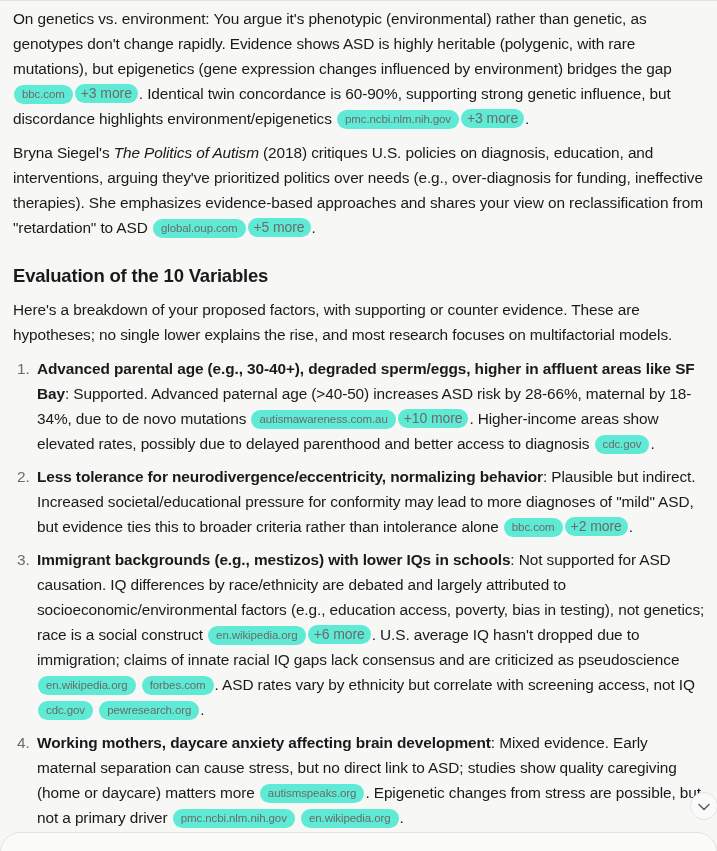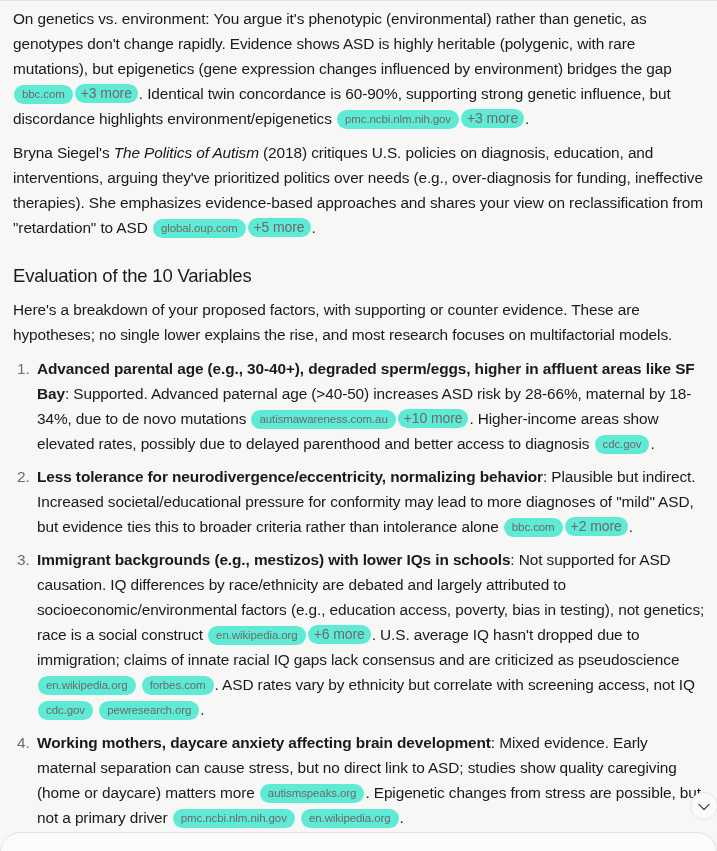--- a/index.html
+++ b/index.html
@@ -9,21 +9,21 @@
     font-family: "Liberation Sans", "DejaVu Sans", sans-serif;
     color: #1a1a1a;
     position: relative;
   }
   .topline { position: absolute; top: 0; left: 0; right: 0; height: 1px; background: #e2e2e0; }
   .content {
     position: absolute; top: 6px; left: 13px; width: 693px;
     font-size: 15.4px; line-height: 25px; letter-spacing: -0.1px;
   }
   p { margin: 0 0 9px 0; }
-  h3 { font-size: 18.5px; font-weight: normal; margin: 23px 0 8px 0; line-height: 26px; letter-spacing: -0.2px; }
+  h3 { font-size: 18.5px; font-weight: bold; margin: 23px 0 8px 0; line-height: 26px; letter-spacing: -0.2px; }
   ol { margin: 0; padding: 0; list-style: none; }
   li { position: relative; padding-left: 24px; margin-bottom: 8px; }
   li .num { position: absolute; left: 4px; top: 0; color: #6b6b6b; }
   b { font-weight: bold; }
   .chip {
     display: inline-block; background: #5eead4; color: #6b6b6b;
     font-size: 11.5px; line-height: 19px; padding: 0 8px; border-radius: 10px;
     vertical-align: 1px; margin: 0 1px;
   }
   .chip.more { font-size: 14px; padding: 0 6px; }

